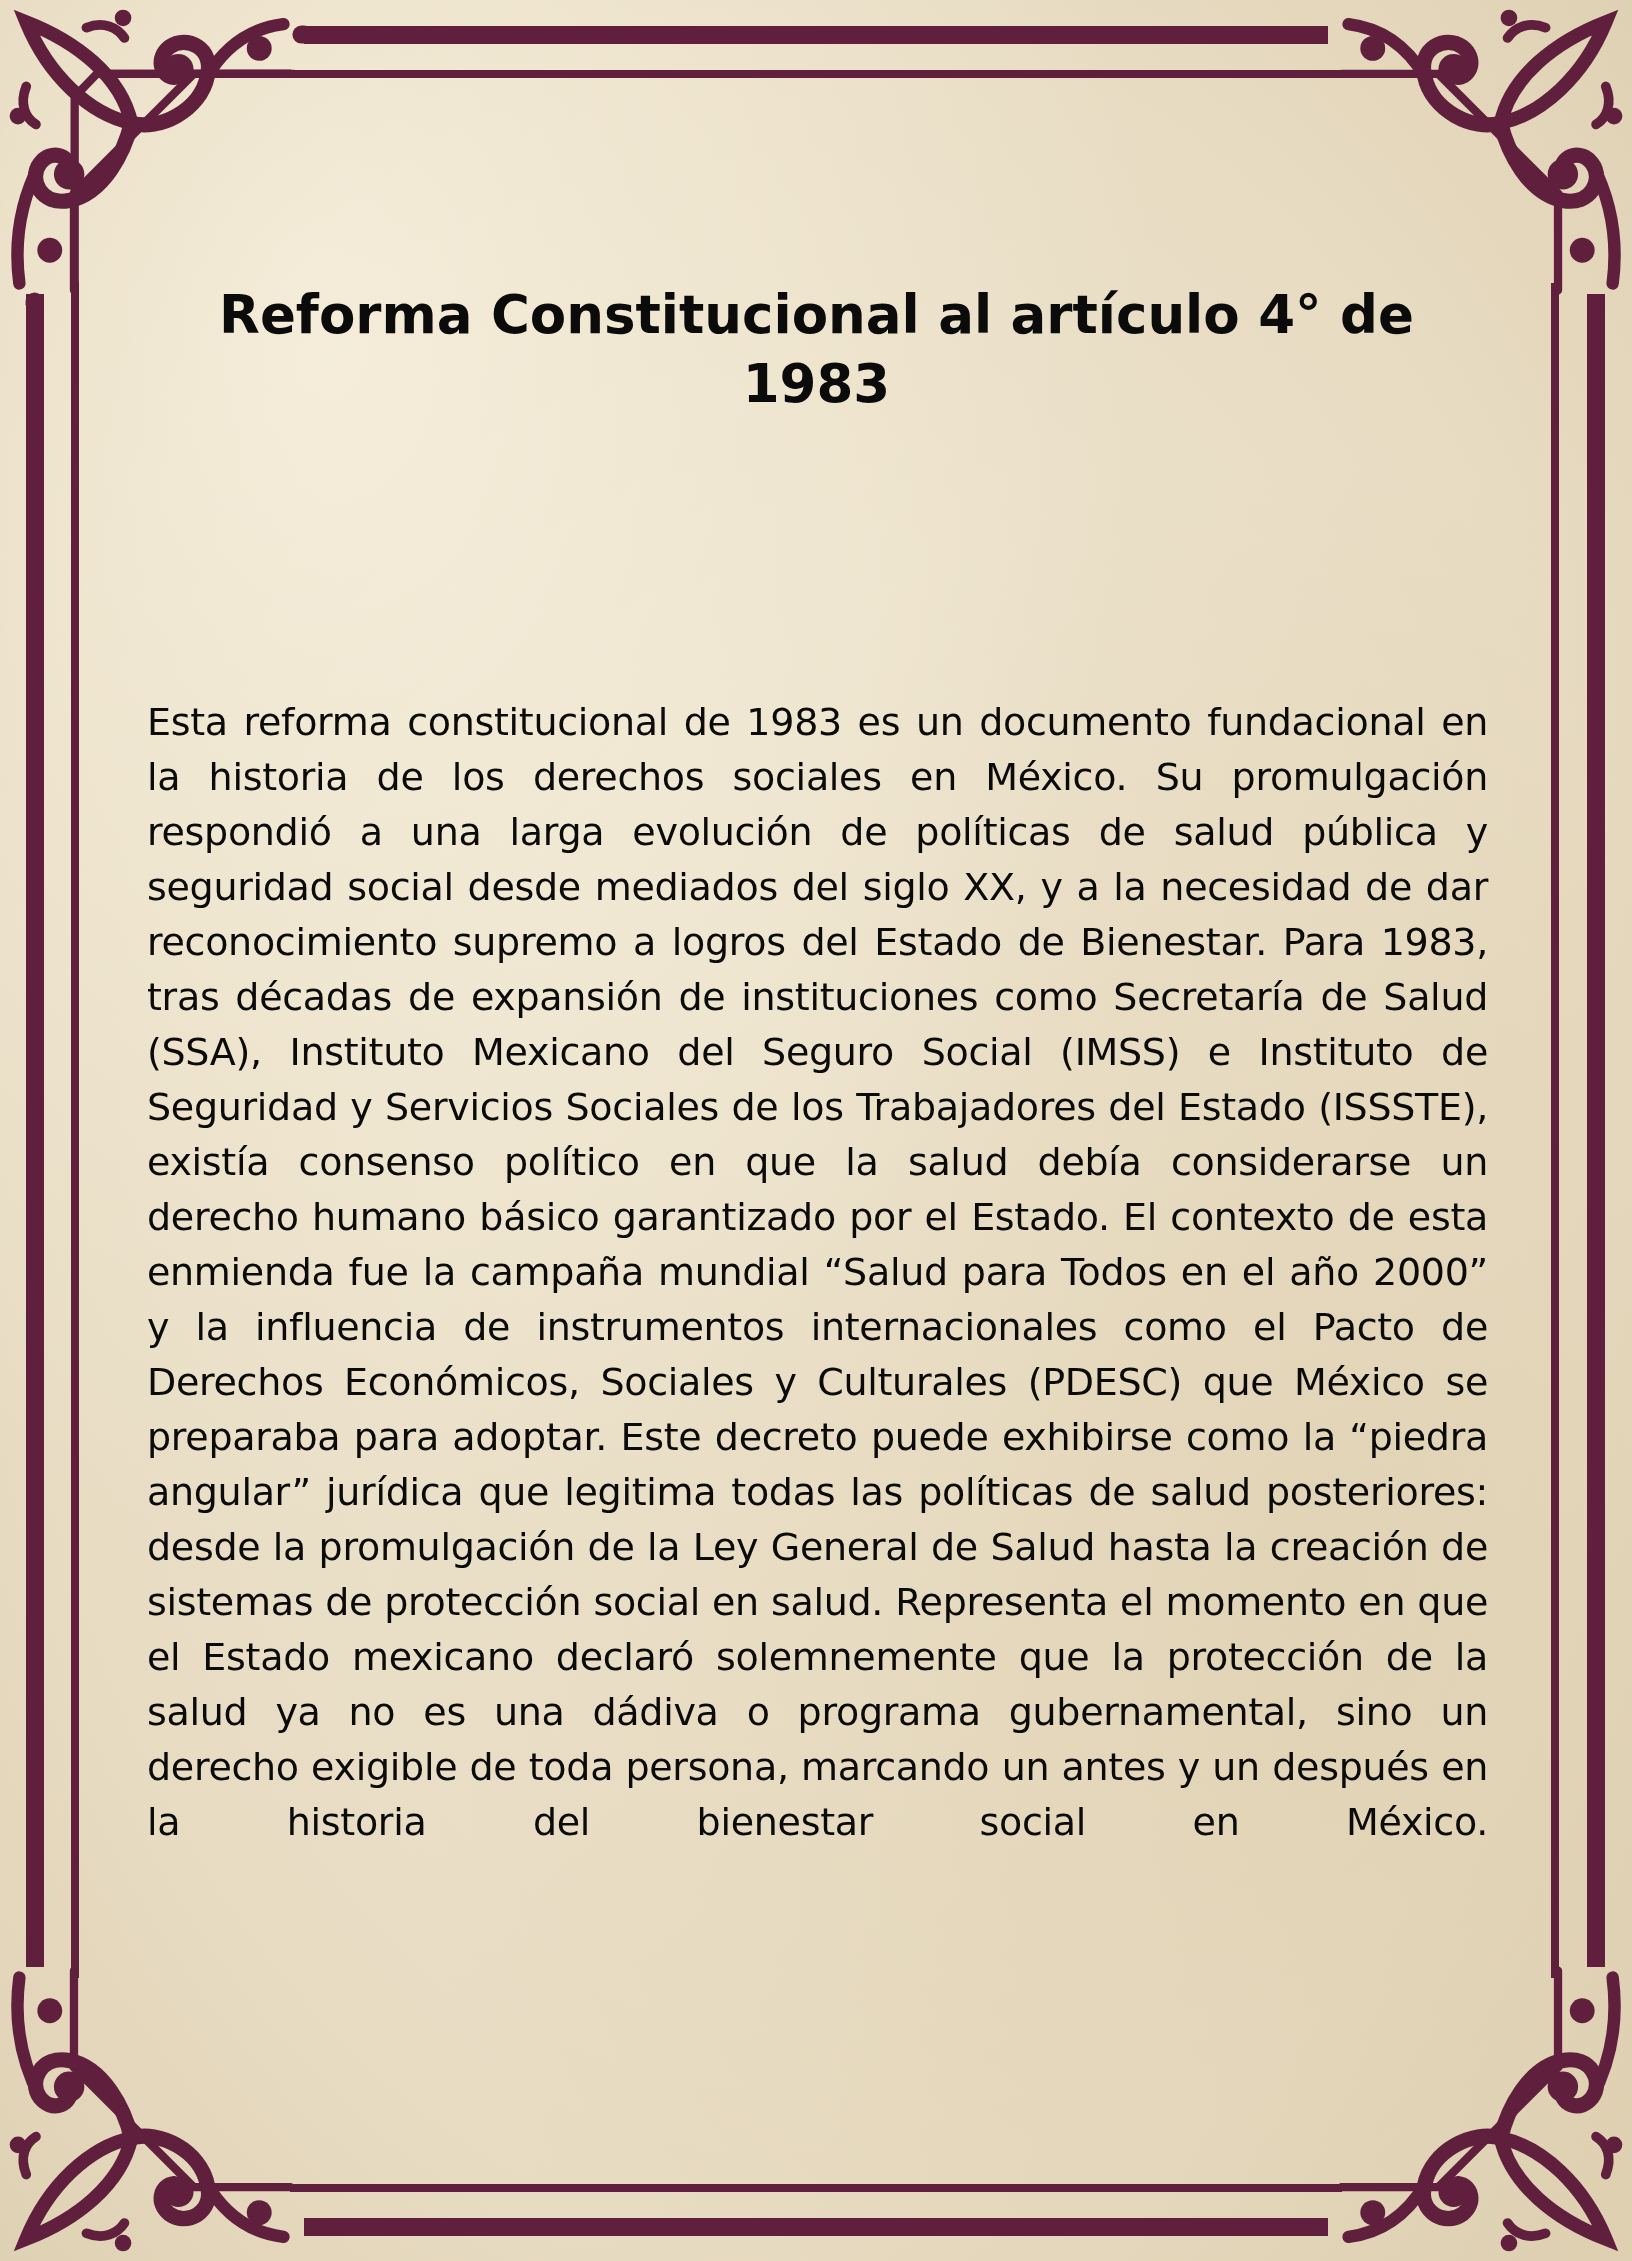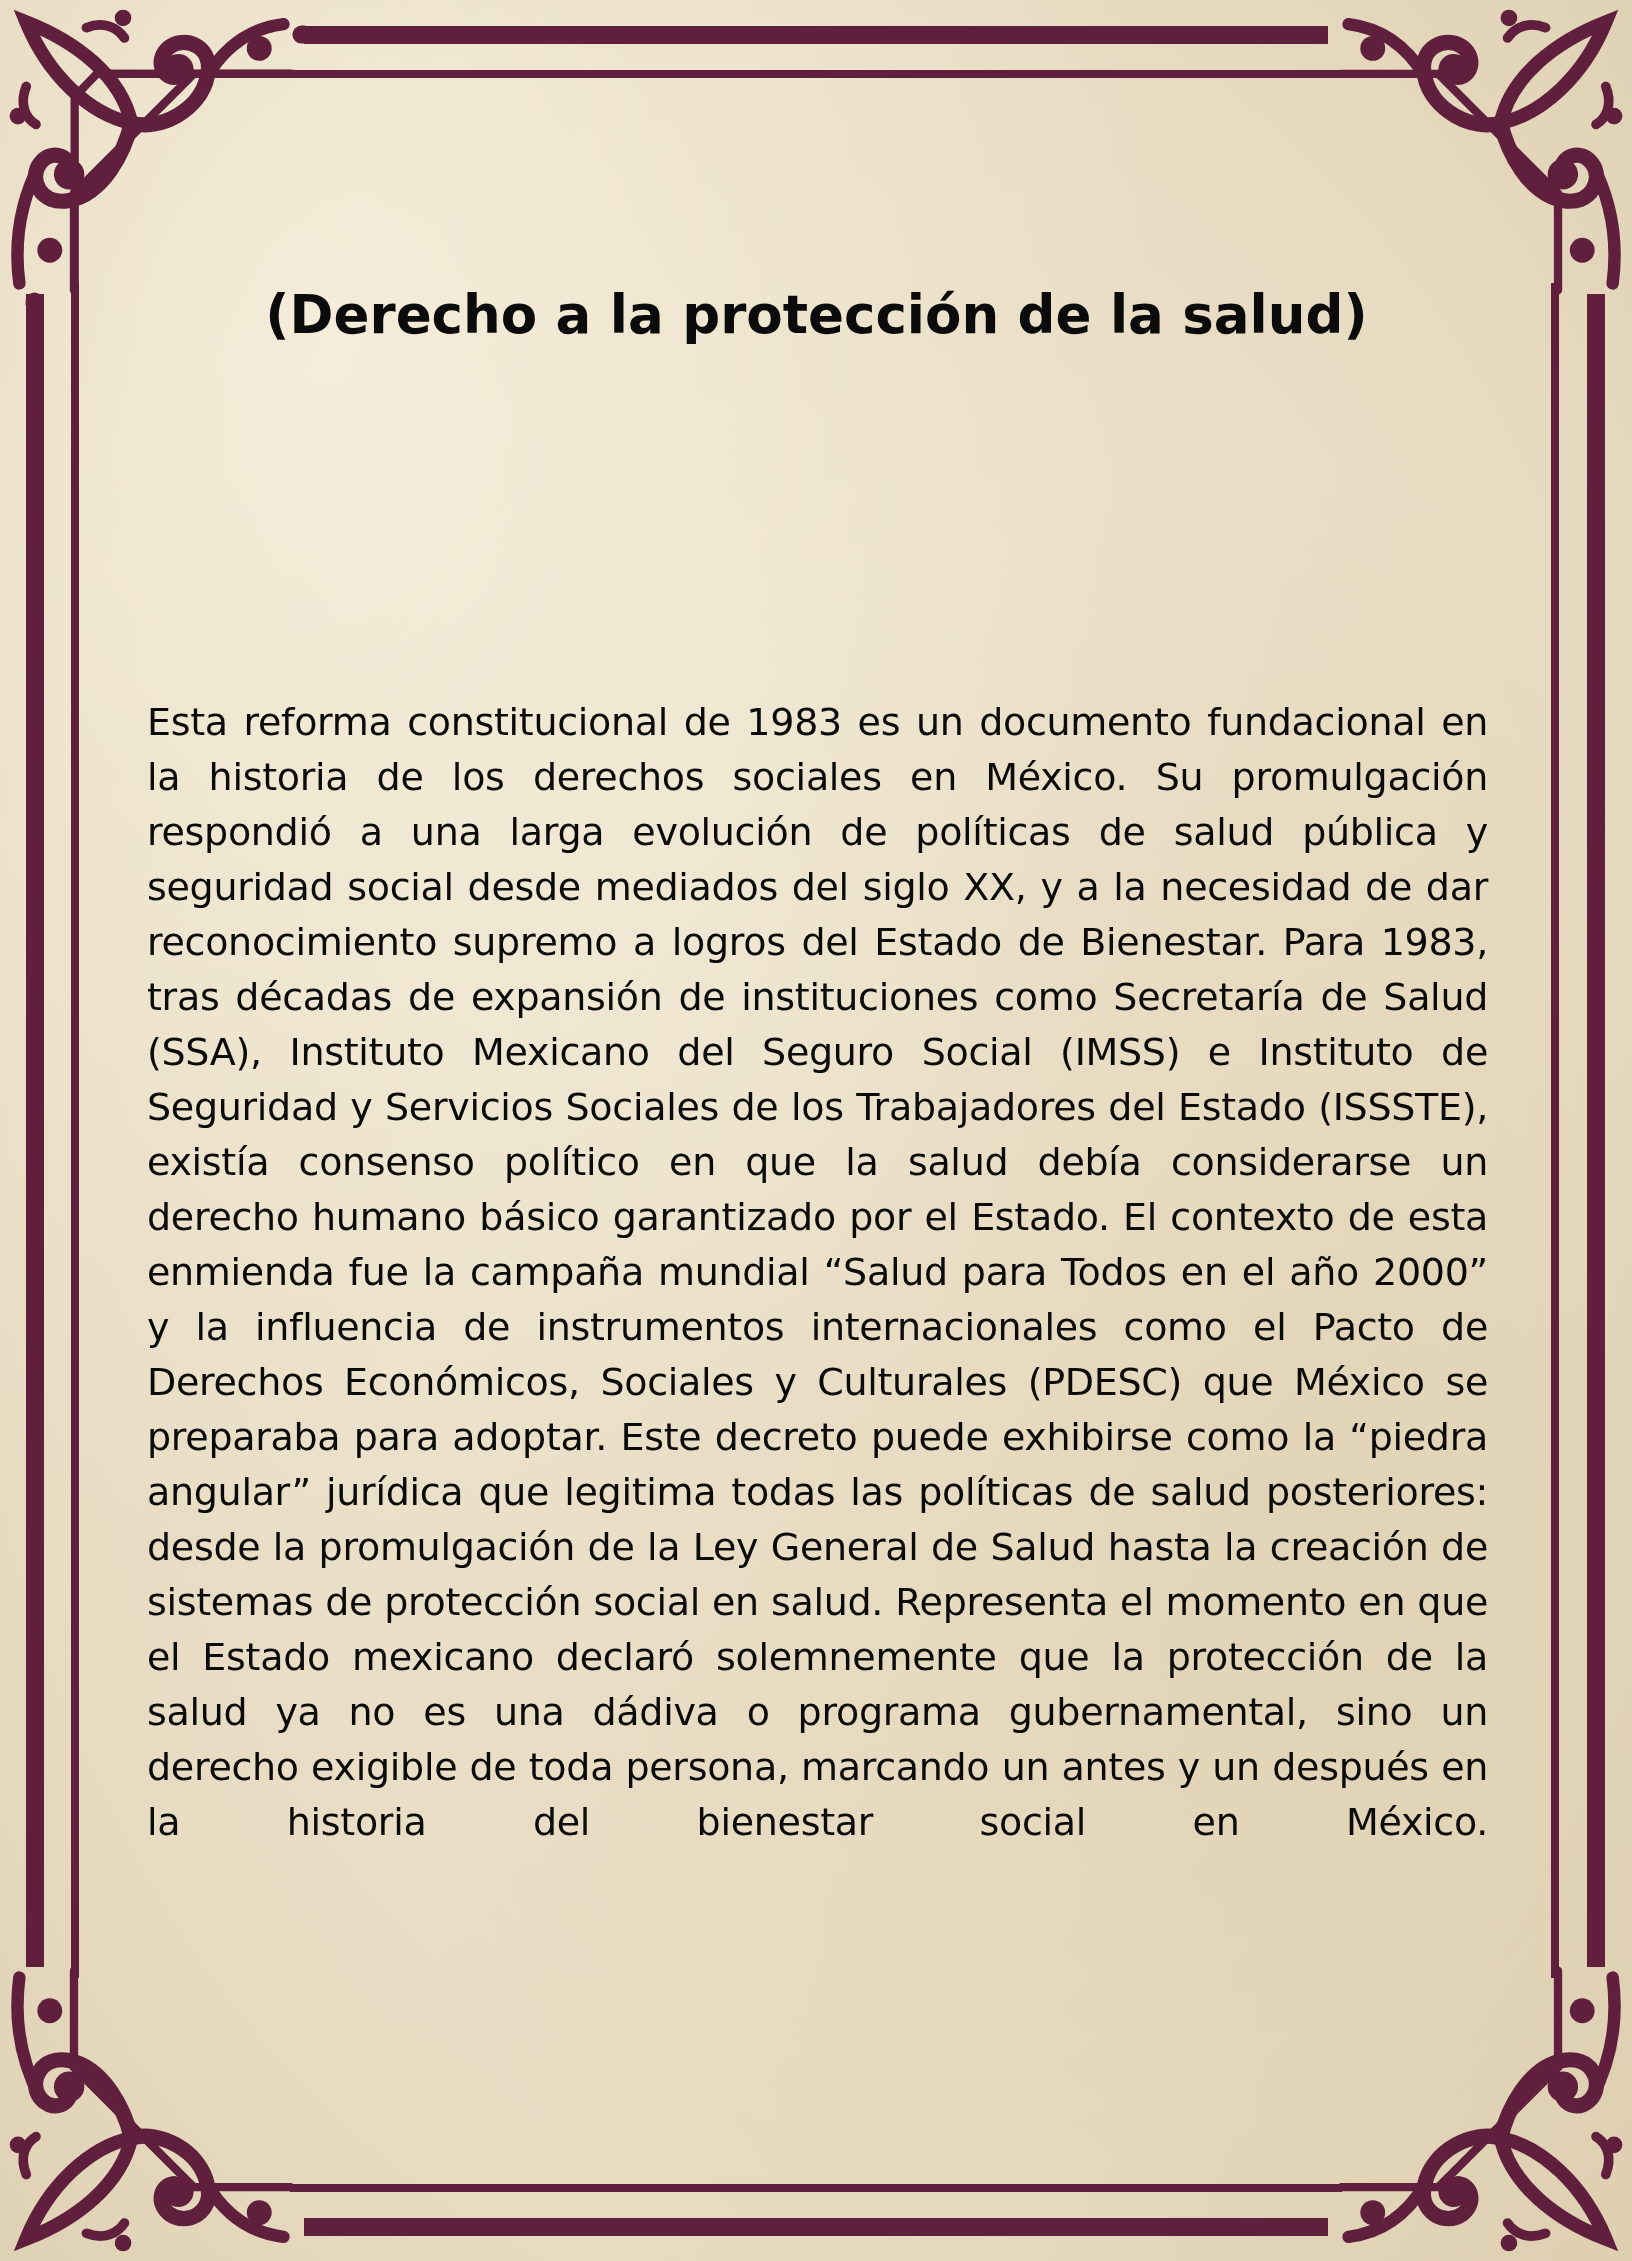--- a/index.html
+++ b/index.html
@@ -129,17 +129,17 @@
     <path d="M125 40 C150 30 170 40 180 55" stroke-width="14"></path>
     <circle cx="178" cy="26" r="12" fill="#5f1f3d" stroke="none"></circle>
     <path d="M58 236 C30 290 20 350 28 410" stroke-width="18"></path>
     <circle cx="72" cy="362" r="18" fill="#5f1f3d" stroke="none"></circle>
     <path d="M38 125 C28 150 36 170 52 180" stroke-width="14"></path>
     <circle cx="26" cy="168" r="12" fill="#5f1f3d" stroke="none"></circle>
   </svg>
 </div>
 
 <h1 class="title">
-  <span>(Derecho a la protección de la salud)</span>
+  <span>Reforma Constitucional al artículo 4° de 1983</span>
 </h1>
 
 <p class="body-text">Esta reforma constitucional de 1983 es un documento fundacional en la historia de los derechos sociales en México. Su promulgación respondió a una larga evolución de políticas de salud pública y seguridad social desde mediados del siglo XX, y a la necesidad de dar reconocimiento supremo a logros del Estado de Bienestar. Para 1983, tras décadas de expansión de instituciones como Secretaría de Salud (SSA), Instituto Mexicano del Seguro Social (IMSS) e Instituto de Seguridad y Servicios Sociales de los Trabajadores del Estado (ISSSTE), existía consenso político en que la salud debía considerarse un derecho humano básico garantizado por el Estado. El contexto de esta enmienda fue la campaña mundial “Salud para Todos en el año 2000” y la influencia de instrumentos internacionales como el Pacto de Derechos Económicos, Sociales y Culturales (PDESC) que México se preparaba para adoptar. Este decreto puede exhibirse como la “piedra angular” jurídica que legitima todas las políticas de salud posteriores: desde la promulgación de la Ley General de Salud hasta la creación de sistemas de protección social en salud. Representa el momento en que el Estado mexicano declaró solemnemente que la protección de la salud ya no es una dádiva o programa gubernamental, sino un derecho exigible de toda persona, marcando un antes y un después en la historia del bienestar social en México.</p>
 
 
 </body></html>

